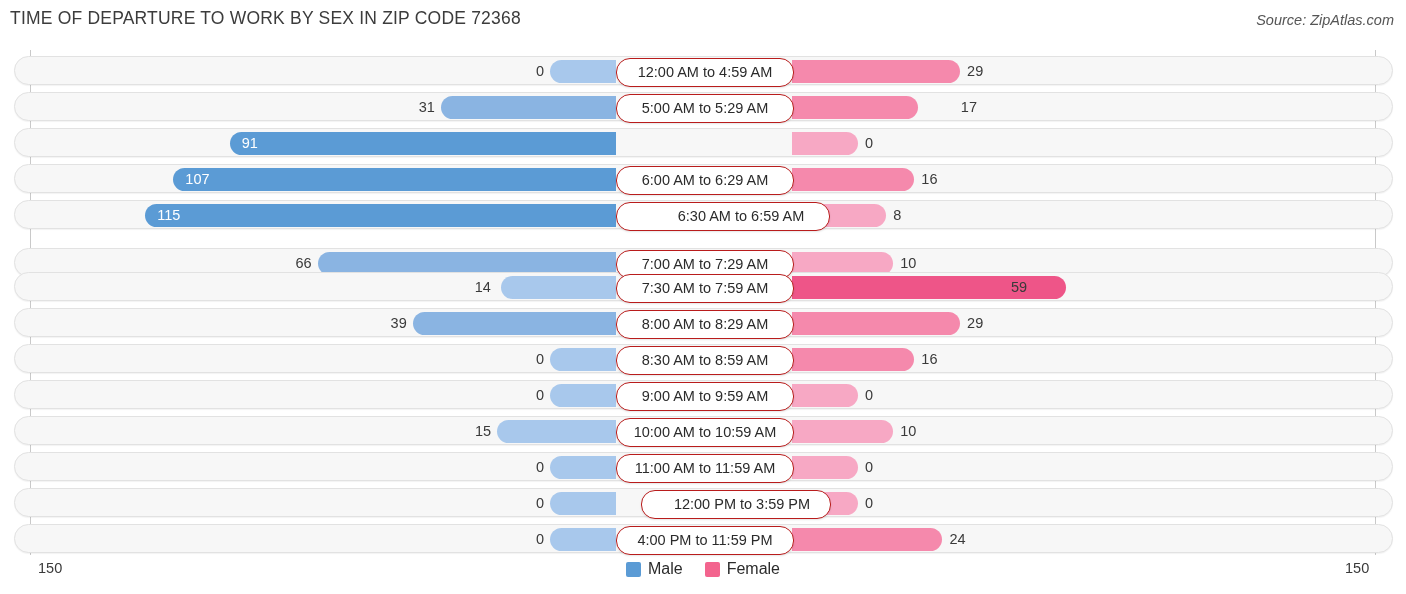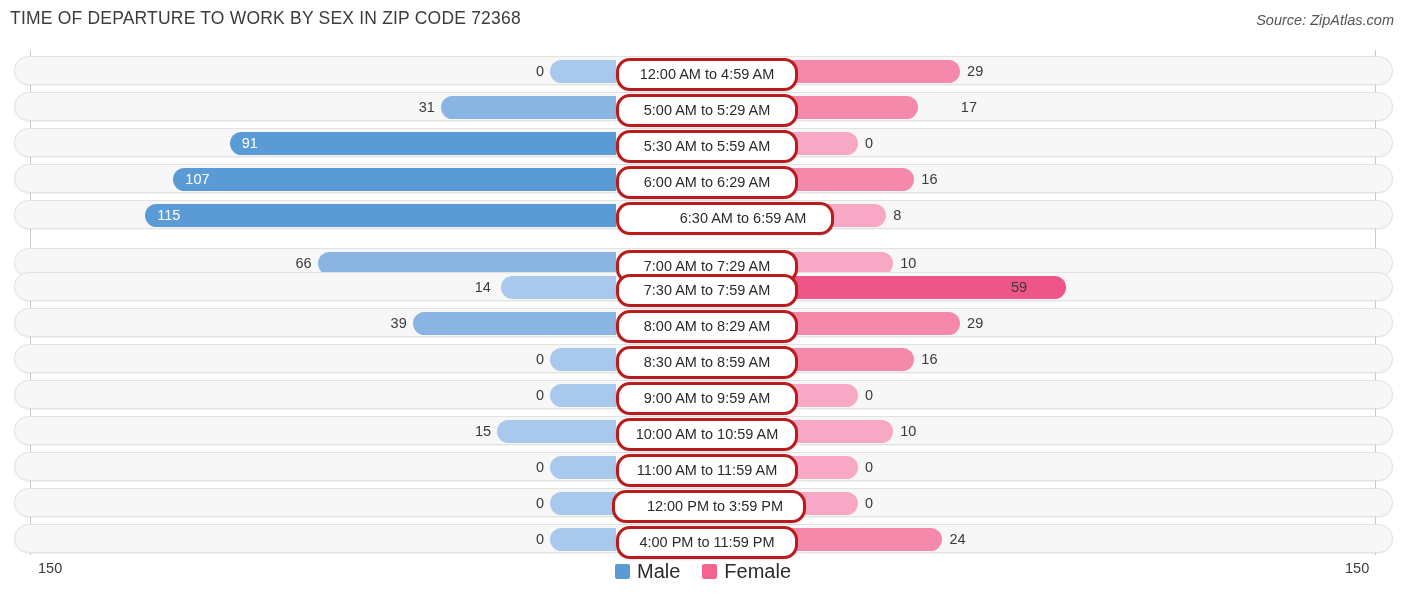--- a/index.html
+++ b/index.html
@@ -48,21 +48,21 @@
   .bar-male{ border-radius:12px 0 0 12px; }
   .bar-female{ border-radius:0 12px 12px 0; }
   .val{
     position:absolute;top:0;height:29px;line-height:29px;
     font-size:14.5px;color:#3a3a3a;white-space:nowrap;
   }
   .val-in{color:#ffffff;}
   .pill{
     position:absolute;top:1px;height:27px;line-height:27px;
     background:#ffffff;
-    border:3px solid #b91c1c;
+    border:1px solid #b91c1c;
     border-radius:14px;
     box-shadow:0 1px 2px rgba(0,0,0,.10);
     text-align:center;
     font-size:14.5px;color:#2b2b2b;
     white-space:nowrap;
     z-index:5;
   }
   .footer-left{
     position:absolute;left:38px;top:560px;
     font-size:14.5px;color:#3a3a3a;
@@ -70,21 +70,21 @@
   .footer-right{
     position:absolute;left:1345px;top:560px;
     font-size:14.5px;color:#3a3a3a;
   }
   .legend{
     position:absolute;top:560px;left:0;width:1406px;
     display:flex;justify-content:center;align-items:center;gap:22px;
   }
   .legend-item{display:flex;align-items:center;gap:7px;}
   .swatch{width:15px;height:15px;border-radius:2px;display:block;}
-  .legend-label{font-size:20px;color:#2b2b2b;}
+  .legend-label{font-size:16px;color:#2b2b2b;}
 </style>
 </head>
 <body>
 
 <div class="title">TIME OF DEPARTURE TO WORK BY SEX IN ZIP CODE 72368</div>
 <div class="source">Source: ZipAtlas.com</div>
 
 <div class="chart" id="chart">
   <div class="axis-line axis-left"></div>
   <div class="axis-line axis-right"></div>
@@ -105,21 +105,20 @@
         <div class="val" style="left: 909.84px; margin-left: 36px;">17</div>
         <div class="pill" style="left: 601px; width: 176px;">5:00 AM to 5:29 AM</div>
       </div>
     </div>
     <div class="row" style="top: 78px;">
       <div class="barwrap">
         <div class="bar bar-male" style="left: 214.68px; width: 386.32px; background: rgb(91, 155, 213);"></div>
         <div class="val val-in" style="left: 226.68px;">91</div>
         <div class="bar bar-female" style="left: 777px; width: 66px; background: rgb(247, 168, 196);"></div>
         <div class="val" style="left: 850px;">0</div>
-        <div class="pill" style="left: 601px; width: 176px;">5:30 AM to 5:59 AM</div>
       </div>
     </div>
     <div class="row" style="top: 114px;">
       <div class="barwrap">
         <div class="bar bar-male" style="left: 158.36px; width: 442.64px; background: rgb(91, 155, 213);"></div>
         <div class="val val-in" style="left: 170.36px;">107</div>
         <div class="bar bar-female" style="left: 777px; width: 122.32px; background: rgb(245, 137, 172);"></div>
         <div class="val" style="left: 906.32px;">16</div>
         <div class="pill" style="left: 601px; width: 176px;">6:00 AM to 6:29 AM</div>
       </div>
@@ -195,21 +194,21 @@
         <div class="val" style="left: 850px;">0</div>
         <div class="pill" style="left: 601px; width: 176px;">11:00 AM to 11:59 AM</div>
       </div>
     </div>
     <div class="row" style="top: 438px;">
       <div class="barwrap">
         <div class="bar bar-male" style="left: 535px; width: 66px; background: rgb(168, 200, 236);"></div>
         <div class="val" style="left: 509px; width: 20px; text-align: right;">0</div>
         <div class="bar bar-female" style="left: 777px; width: 66px; background: rgb(247, 168, 196);"></div>
         <div class="val" style="left: 850px;">0</div>
-        <div class="pill" style="left: 597px; width: 176px; padding-left: 12px;">12:00 PM to 3:59 PM</div>
+        <div class="pill" style="left: 626px; width: 176px; padding-left: 12px;">12:00 PM to 3:59 PM</div>
       </div>
     </div>
     <div class="row" style="top: 474px;">
       <div class="barwrap">
         <div class="bar bar-male" style="left: 535px; width: 66px; background: rgb(168, 200, 236);"></div>
         <div class="val" style="left: 509px; width: 20px; text-align: right;">0</div>
         <div class="bar bar-female" style="left: 777px; width: 150.48px; background: rgb(245, 137, 172);"></div>
         <div class="val" style="left: 934.48px;">24</div>
         <div class="pill" style="left: 601px; width: 176px;">4:00 PM to 11:59 PM</div>
       </div>

